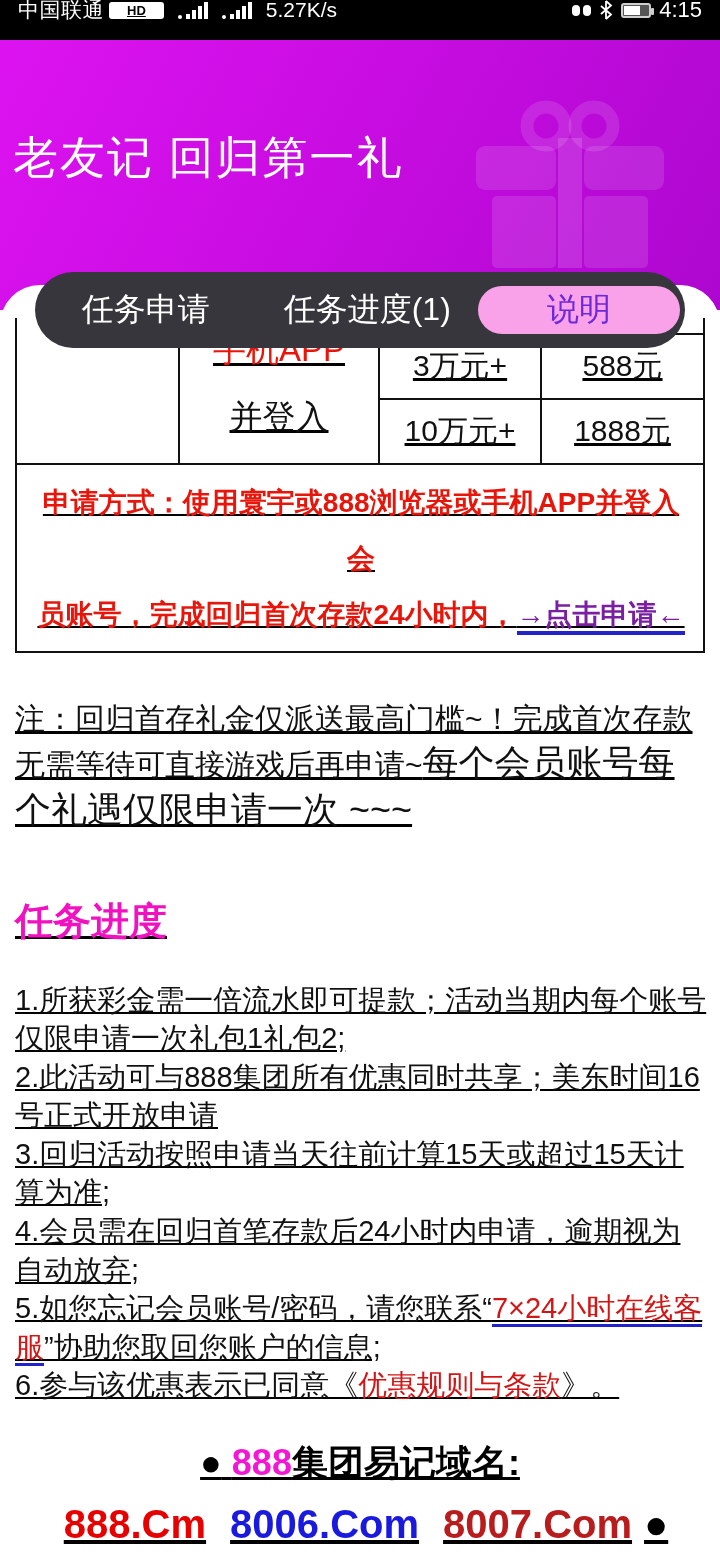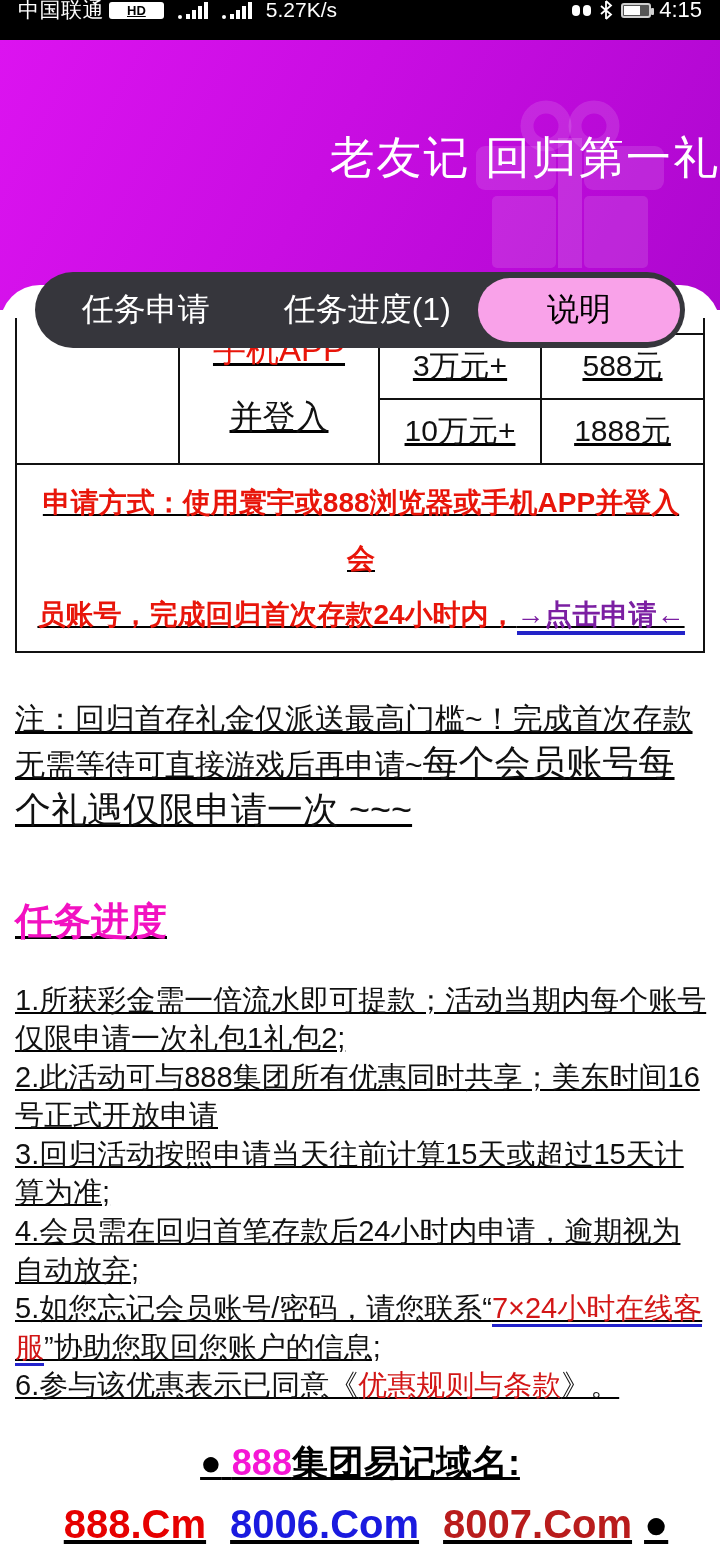--- a/index.html
+++ b/index.html
@@ -19,27 +19,27 @@
   .sb-right { margin-left:auto; display:flex; align-items:center; gap:8px; }
   .ear-dots { display:flex; gap:3px; }
   .ear-dots i { width:8px; height:11px; background:#fff; border-radius:4px; display:block; }
   .battery { position:relative; width:30px; height:15px; border:2px solid #cfcfcf; border-radius:3px; background:#555; }
   .battery::after { content:""; position:absolute; right:-5px; top:3px; width:3px; height:7px; background:#cfcfcf; border-radius:1px; }
   .battery i { position:absolute; left:1px; top:1px; bottom:1px; width:60%; background:#fff; display:block; }
   .clock { font-size:22px; }
 
   
   .header { position:relative; height:270px; background:linear-gradient(118deg,#dc13f0 0%,#c90de2 45%,#ad07cf 100%); overflow:visible; }
-  .page-title { position:absolute; left:1px; right:0; top:88px; text-align:right; color:#fff; font-size:45px; font-weight:500; letter-spacing:2px; }
+  .page-title { position:absolute; left:13px; right:0; top:88px; text-align:left; color:#fff; font-size:45px; font-weight:500; letter-spacing:2px; }
   .gift-icon { position:absolute; left:470px; top:58px; }
 
   
   .tab-bar { position:absolute; left:35px; top:232px; width:650px; height:76px; background:#36363c; border-radius:38px; display:flex; align-items:center; z-index:6; }
   .tab { flex:1; text-align:center; color:#fff; font-size:32px; }
-  .tab-active { flex:0 0 202px; height:64px; margin-right:5px; background:#f9a2e9; border-radius:32px; color:#000000; display:flex; align-items:center; justify-content:center; font-size:32px; }
+  .tab-active { flex:0 0 202px; height:48px; margin-right:5px; background:#f9a2e9; border-radius:32px; color:#6d28d9; display:flex; align-items:center; justify-content:center; font-size:32px; }
 
   
   .card { position:relative; margin-top:-25px; background:#fff; border-radius:40px 40px 0 0; z-index:2; padding-top:33px; min-height:1275px; }
 
   
   .table-clip { margin:0 15px; overflow:hidden; }
   table.promo { width:100%; border-collapse:collapse; table-layout:fixed; margin-top:-60px; }
   table.promo td { border:2px solid #111; text-align:center; vertical-align:middle; font-size:30px; color:#111; background:#fff; }
   td.cell-method { vertical-align:top; }
   .method-inner { padding-top:44px; display:flex; flex-direction:column; gap:22px; font-size:33px; }

